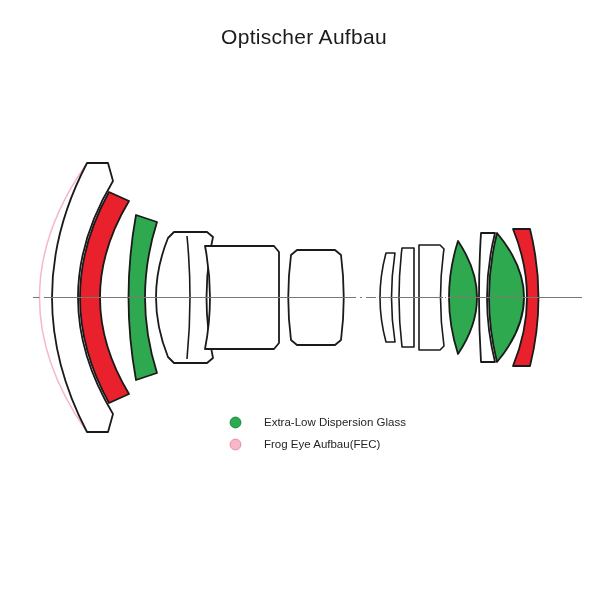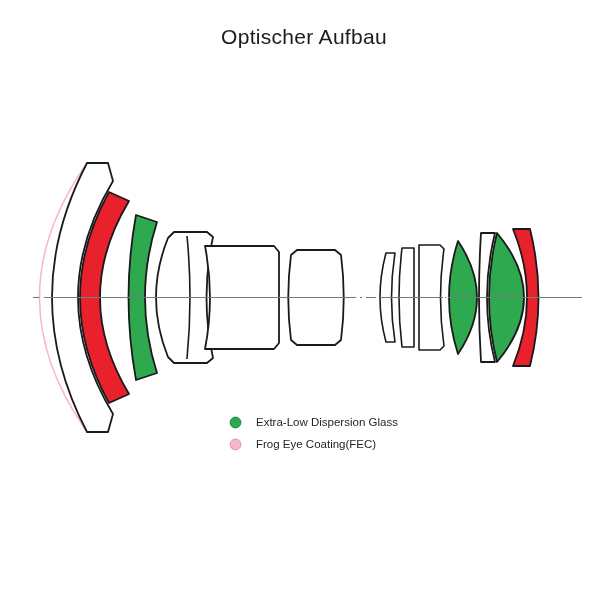--- a/index.html
+++ b/index.html
@@ -52,21 +52,21 @@
   }
   .axis line { stroke-width: 1.1; }
   .legend {
     position: absolute;
     left: 229px;
     top: 416px;
   }
   .legend-row {
     display: flex;
     align-items: center;
-    gap: 14px;
+    gap: 22px;
     margin-bottom: 9px;
     height: 13px;
   }
   .legend-label {
     font-size: 11.5px;
     line-height: 13px;
     color: #252525;
     white-space: nowrap;
   }
   .swatch { display: block; }
@@ -130,17 +130,17 @@
     <div class="legend-row">
       <svg class="swatch sw-0" width="13" height="13">
         <circle cx="6.5" cy="6.5" r="5.4" fill="#2fa94f"></circle>
       </svg>
       <span class="legend-label">Extra-Low Dispersion Glass</span>
     </div>
     <div class="legend-row">
       <svg class="swatch sw-2" width="13" height="13">
         <circle cx="6.5" cy="6.5" r="5.4" fill="#f8b7c9"></circle>
       </svg>
-      <span class="legend-label">Frog Eye Coating(FEC)</span>
+      <span class="legend-label">Frog Eye Aufbau(FEC)</span>
     </div>
   </div>
 
 </div>
 
 </body></html>

